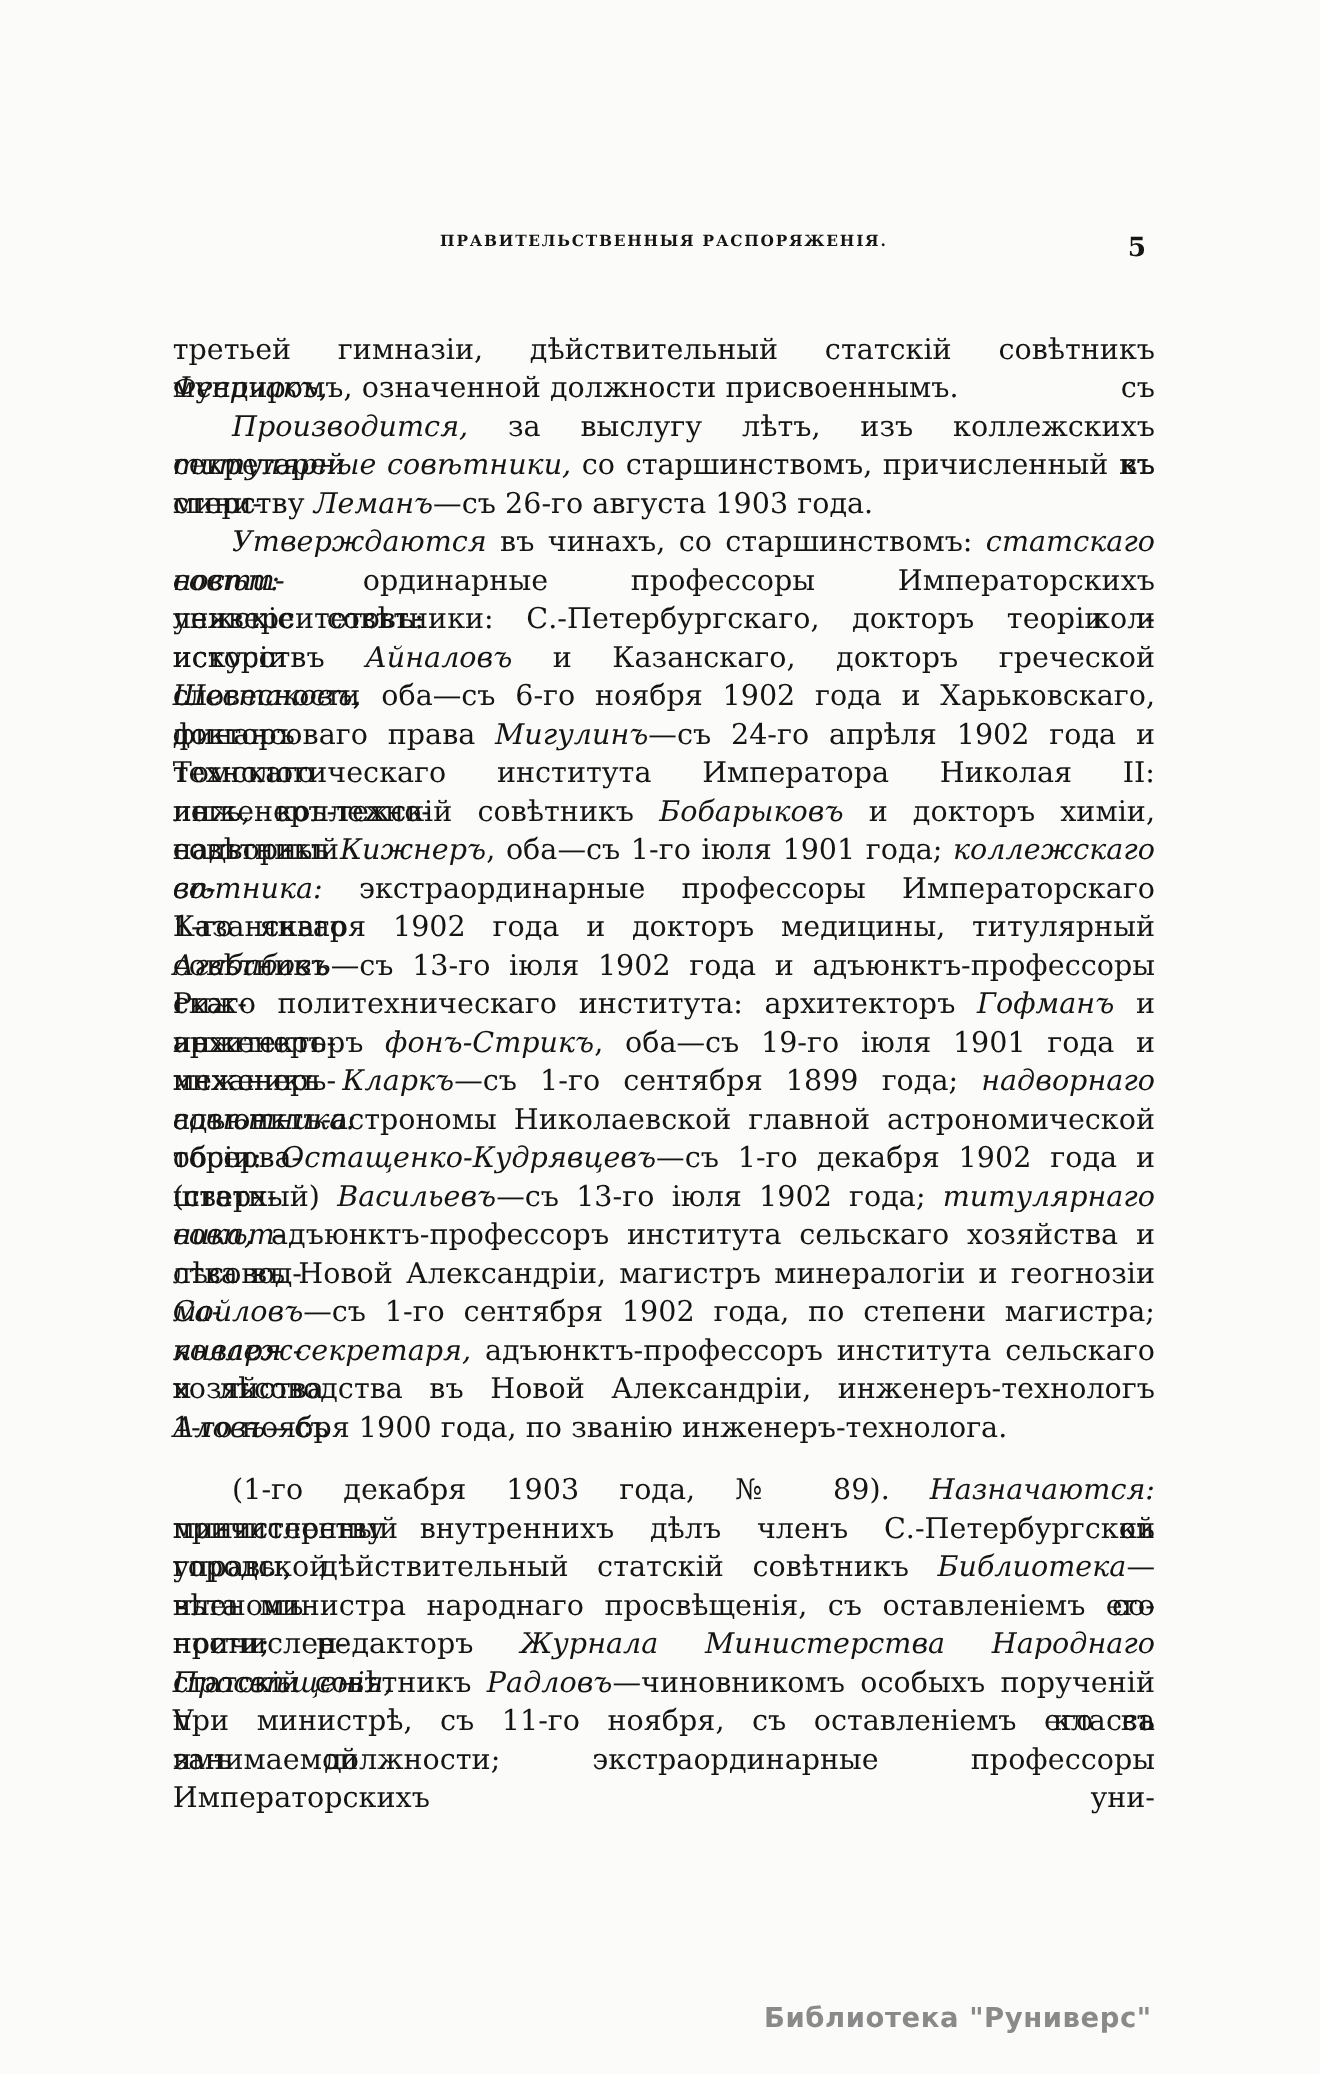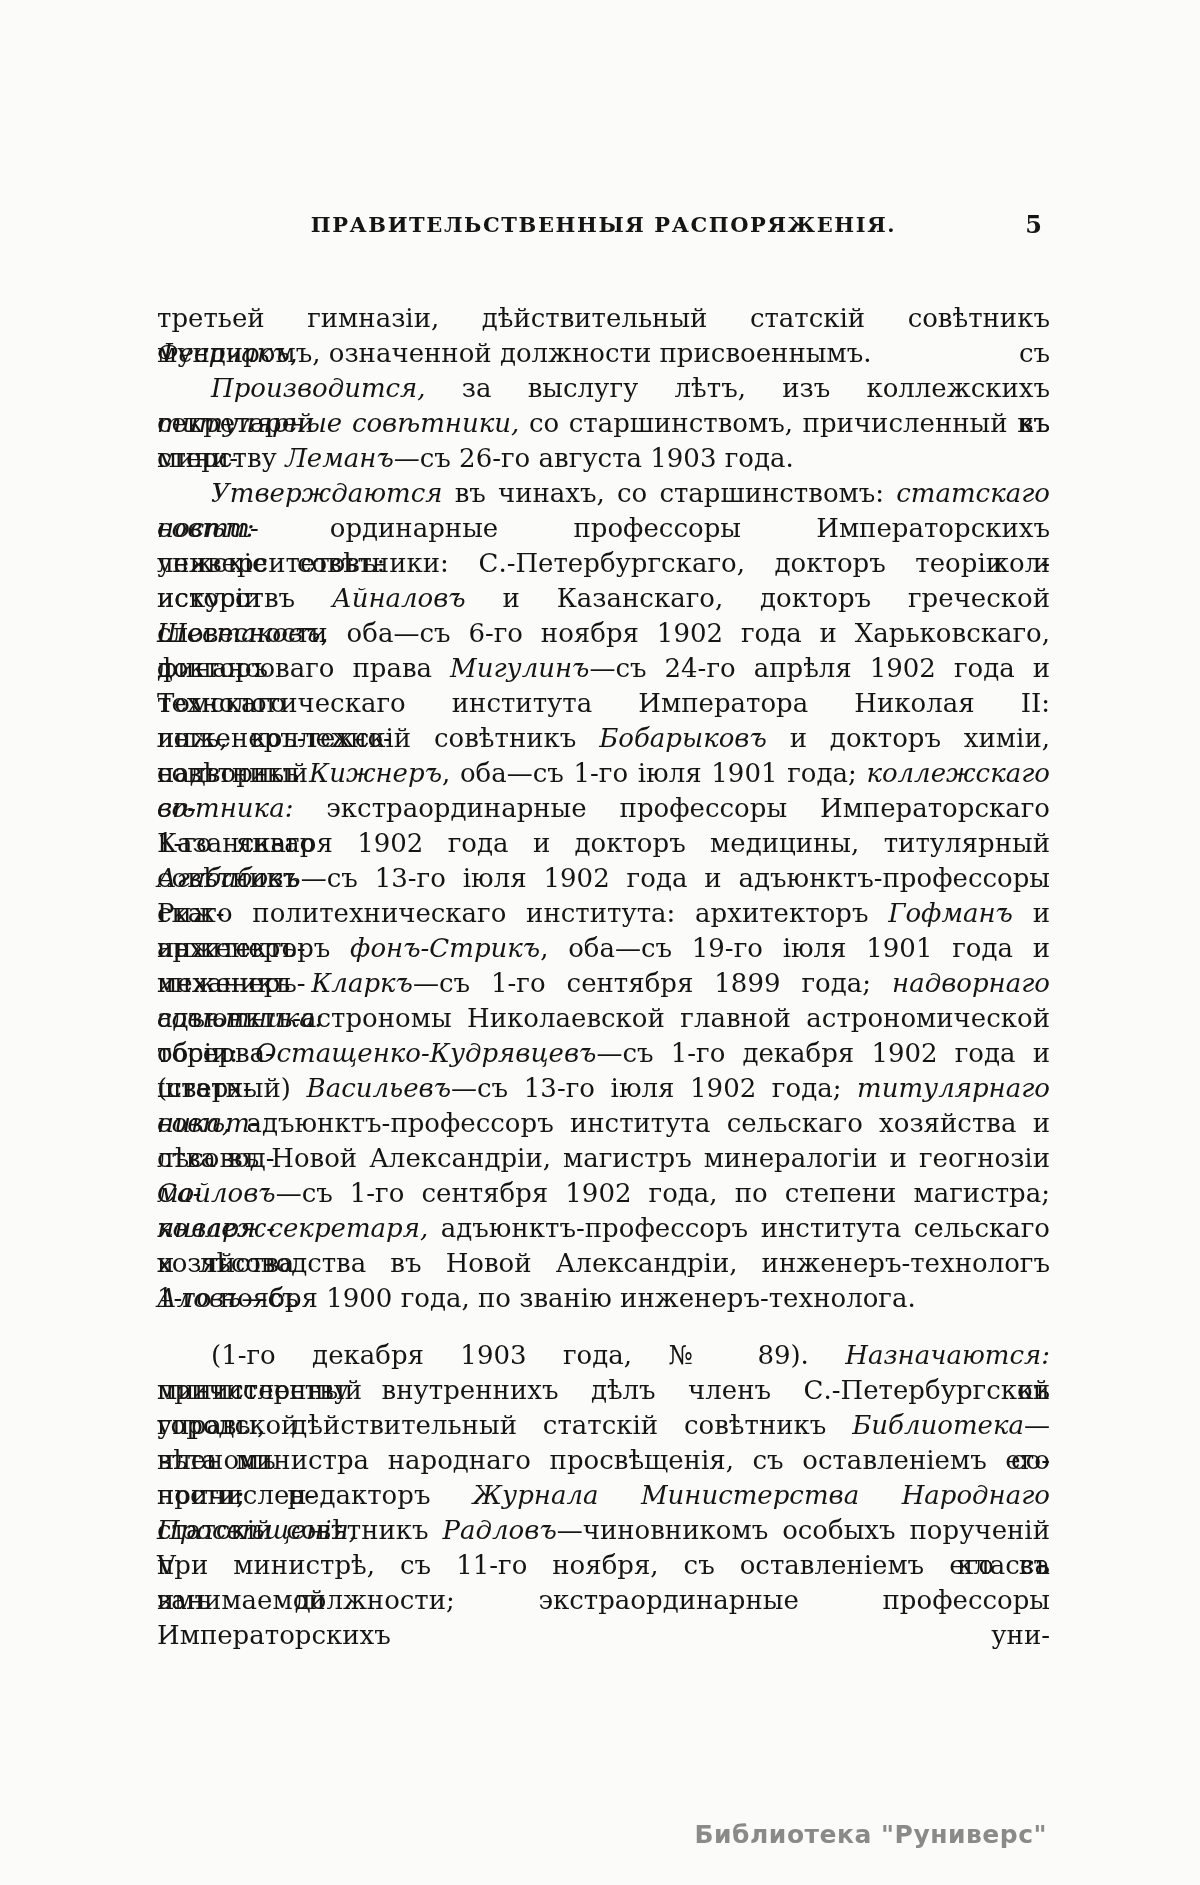--- a/index.html
+++ b/index.html
@@ -1,21 +1,21 @@
 <!DOCTYPE html>
 <html><head>
 <meta charset="utf-8">
 <style>
   html,body{margin:0;padding:0;}
   body{width:1200px;height:1885px;background:#fbfcf9;}
   .page{position:relative;width:1200px;height:1885px;background:#fbfcf9;
         font-family:"DejaVu Serif", serif;color:#171513;overflow:hidden;}
   .running-header{position:absolute;top:212px;left:157px;width:893px;height:34px;}
   .header-title{position:absolute;left:0;right:0;text-align:center;
-        font-size:21px;font-weight:bold;letter-spacing:1.6px;white-space:nowrap;}
+        font-size:14px;font-weight:bold;letter-spacing:1.6px;white-space:nowrap;}
   .page-number{position:absolute;right:8px;top:-2px;font-size:24px;font-weight:bold;}
   .text-block{position:absolute;top:282px;left:157px;width:893px;font-size:26px;margin-top:19px;}
   .line{height:35px;line-height:35px;text-align:justify;text-align-last:justify;
         white-space:normal;overflow:visible;}
   .line.left{text-align:center;text-align-last:left;}
   .line.indent{text-indent:54px;}
   .para.gap{margin-top:22px;}
   .line i{font-style:italic;}
   .watermark{position:absolute;top:1820px;right:153px;
         font-family:"DejaVu Sans", sans-serif;font-size:25px;font-weight:600;

